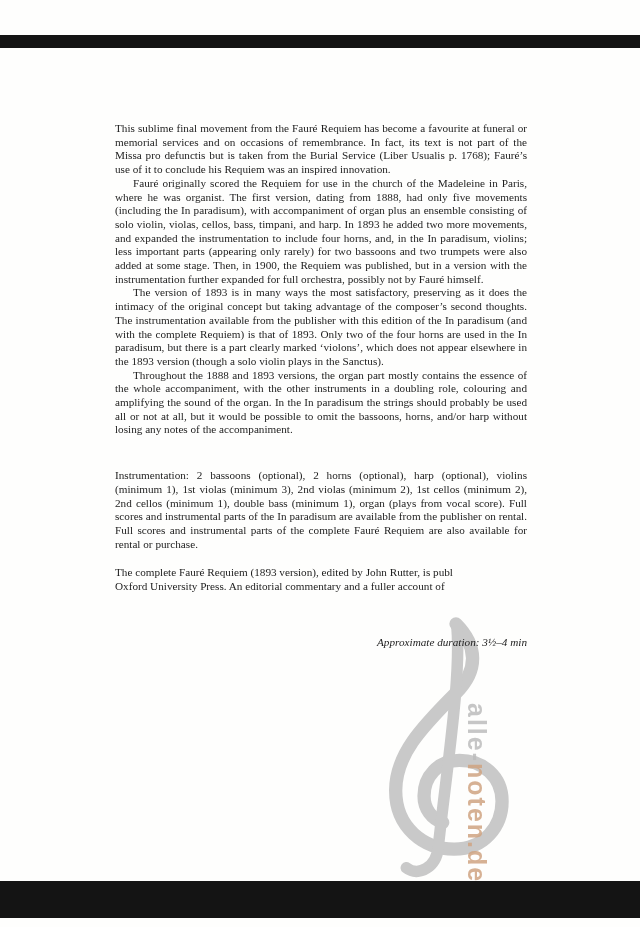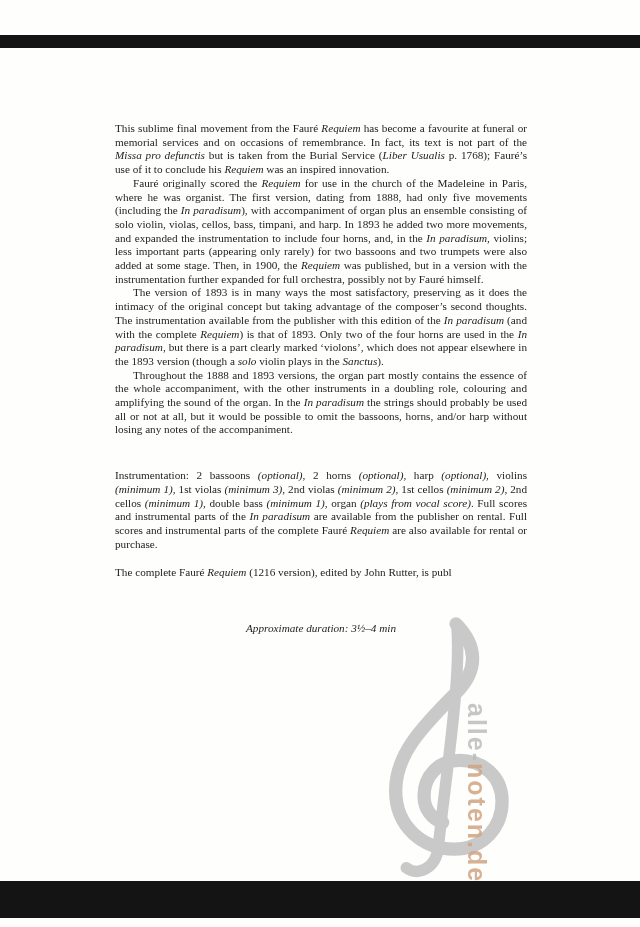--- a/index.html
+++ b/index.html
@@ -18,24 +18,24 @@
 
   .text-block{
     position:absolute;
     left:115px;top:122px;width:412px;
     font-size:11.2px;line-height:13.7px;
     text-align:justify;
     z-index:2;
   }
   .para{margin:0;}
   .para.indent{text-indent:18px;}
-  .it{font-style:italic;}
+  .it{}
   .instrumentation{margin-top:32px;}
   .publisher{margin-top:15px;text-align:left;}
-  .duration{margin-top:42px;text-align:center;font-style:italic;}
+  .duration{margin-top:42px;text-align:right;font-style:italic;}
 
   .watermark{
     position:absolute;left:320px;top:615px;width:240px;height:266px;
     z-index:1;pointer-events:none;
   }
   .wm-clef{position:absolute;left:0;top:0;}
   .wm-text{
     position:absolute;left:142px;top:88px;
     writing-mode:vertical-rl;
     font-family:"Liberation Sans","DejaVu Sans",sans-serif;
@@ -65,21 +65,22 @@
 
   <div class="text-block">
     <p class="para"><span>This sublime final movement from the Fauré </span><span class="it">Requiem</span><span> has become a favourite at funeral or memorial services and on occasions of remembrance. In fact, its text is not part of the </span><span class="it">Missa pro defunctis</span><span> but is taken from the Burial Service (</span><span class="it">Liber Usualis</span><span> p. 1768); Fauré’s use of it to conclude his </span><span class="it">Requiem</span><span> was an inspired innovation.</span></p>
     <p class="para indent"><span>Fauré originally scored the </span><span class="it">Requiem</span><span> for use in the church of the Madeleine in Paris, where he was organist. The first version, dating from 1888, had only five movements (including the </span><span class="it">In paradisum</span><span>), with accompaniment of organ plus an ensemble consisting of solo violin, violas, cellos, bass, timpani, and harp. In 1893 he added two more movements, and expanded the instrumentation to include four horns, and, in the </span><span class="it">In paradisum</span><span>, violins; less important parts (appearing only rarely) for two bassoons and two trumpets were also added at some stage. Then, in 1900, the </span><span class="it">Requiem</span><span> was published, but in a version with the instrumentation further expanded for full orchestra, possibly not by Fauré himself.</span></p>
     <p class="para indent"><span>The version of 1893 is in many ways the most satisfactory, preserving as it does the intimacy of the original concept but taking advantage of the composer’s second thoughts. The instrumentation available from the publisher with this edition of the </span><span class="it">In paradisum</span><span> (and with the complete </span><span class="it">Requiem</span><span>) is that of 1893. Only two of the four horns are used in the </span><span class="it">In paradisum</span><span>, but there is a part clearly marked ‘violons’, which does not appear elsewhere in the 1893 version (though a </span><span class="it">solo</span><span> violin plays in the </span><span class="it">Sanctus</span><span>).</span></p>
     <p class="para indent"><span>Throughout the 1888 and 1893 versions, the organ part mostly contains the essence of the whole accompaniment, with the other instruments in a doubling role, colouring and amplifying the sound of the organ. In the </span><span class="it">In paradisum</span><span> the strings should probably be used all or not at all, but it would be possible to omit the bassoons, horns, and/or harp without losing any notes of the accompaniment.</span></p>
 
     <p class="para instrumentation"><span>Instrumentation: 2 bassoons </span><span class="it">(optional)</span><span>, 2 horns </span><span class="it">(optional)</span><span>, harp </span><span class="it">(optional)</span><span>, violins </span><span class="it">(minimum 1)</span><span>, 1st violas </span><span class="it">(minimum 3)</span><span>, 2nd violas </span><span class="it">(minimum 2)</span><span>, 1st cellos </span><span class="it">(minimum 2)</span><span>, 2nd cellos </span><span class="it">(minimum 1)</span><span>, double bass </span><span class="it">(minimum 1)</span><span>, organ </span><span class="it">(plays from vocal score)</span><span>. Full scores and instrumental parts of the </span><span class="it">In paradisum</span><span> are available from the publisher on rental. Full scores and instrumental parts of the complete Fauré </span><span class="it">Requiem</span><span> are also available for rental or purchase.</span></p>
 
     <div class="publisher">
-        <div><span>The complete Fauré </span><span class="it">Requiem</span><span> (1216 version), edited by John Rutter, is publ</span></div>
+        <div><span>The complete Fauré </span><span class="it">Requiem</span><span> (1893 version), edited by John Rutter, is publ</span></div>
+        <div><span>Oxford University Press. An editorial commentary and a fuller account of</span></div>
       </div>
 
     <p class="para duration"><span class="it">Approximate duration: 3½–4 min</span></p>
   </div>
 
   <div class="bar bar-bottom"></div>
 
 </div>
 
 </body></html>

